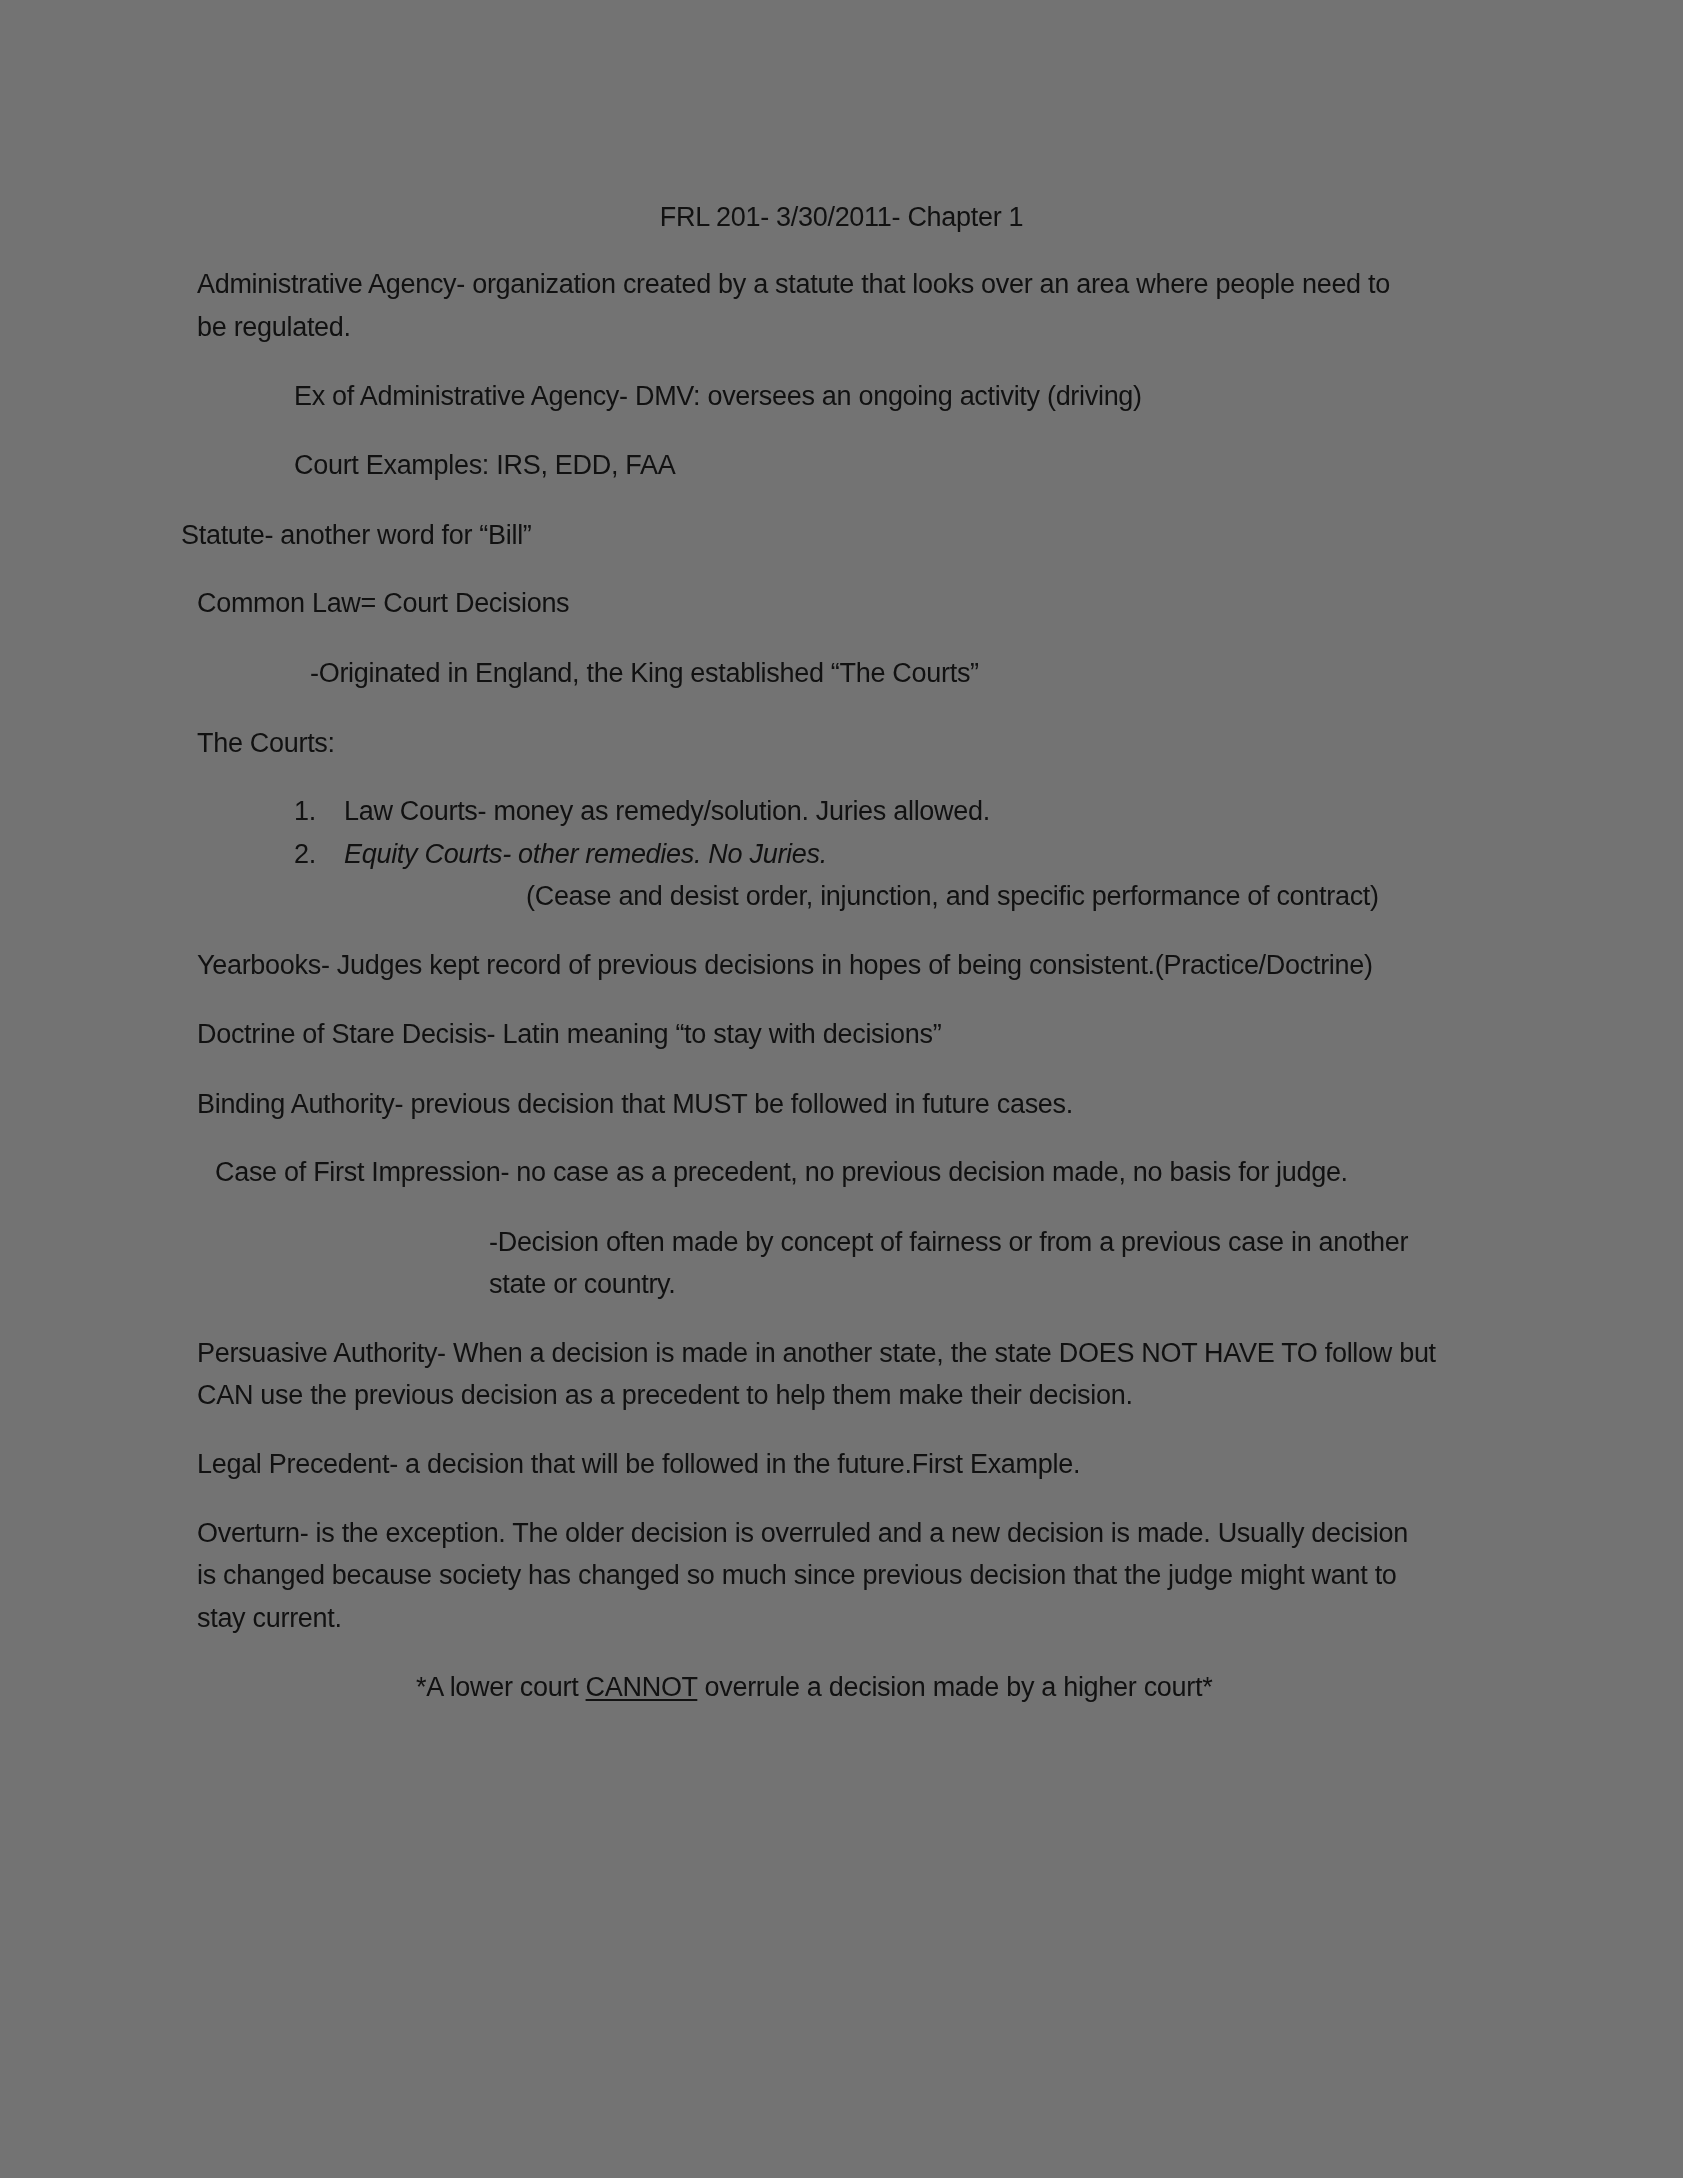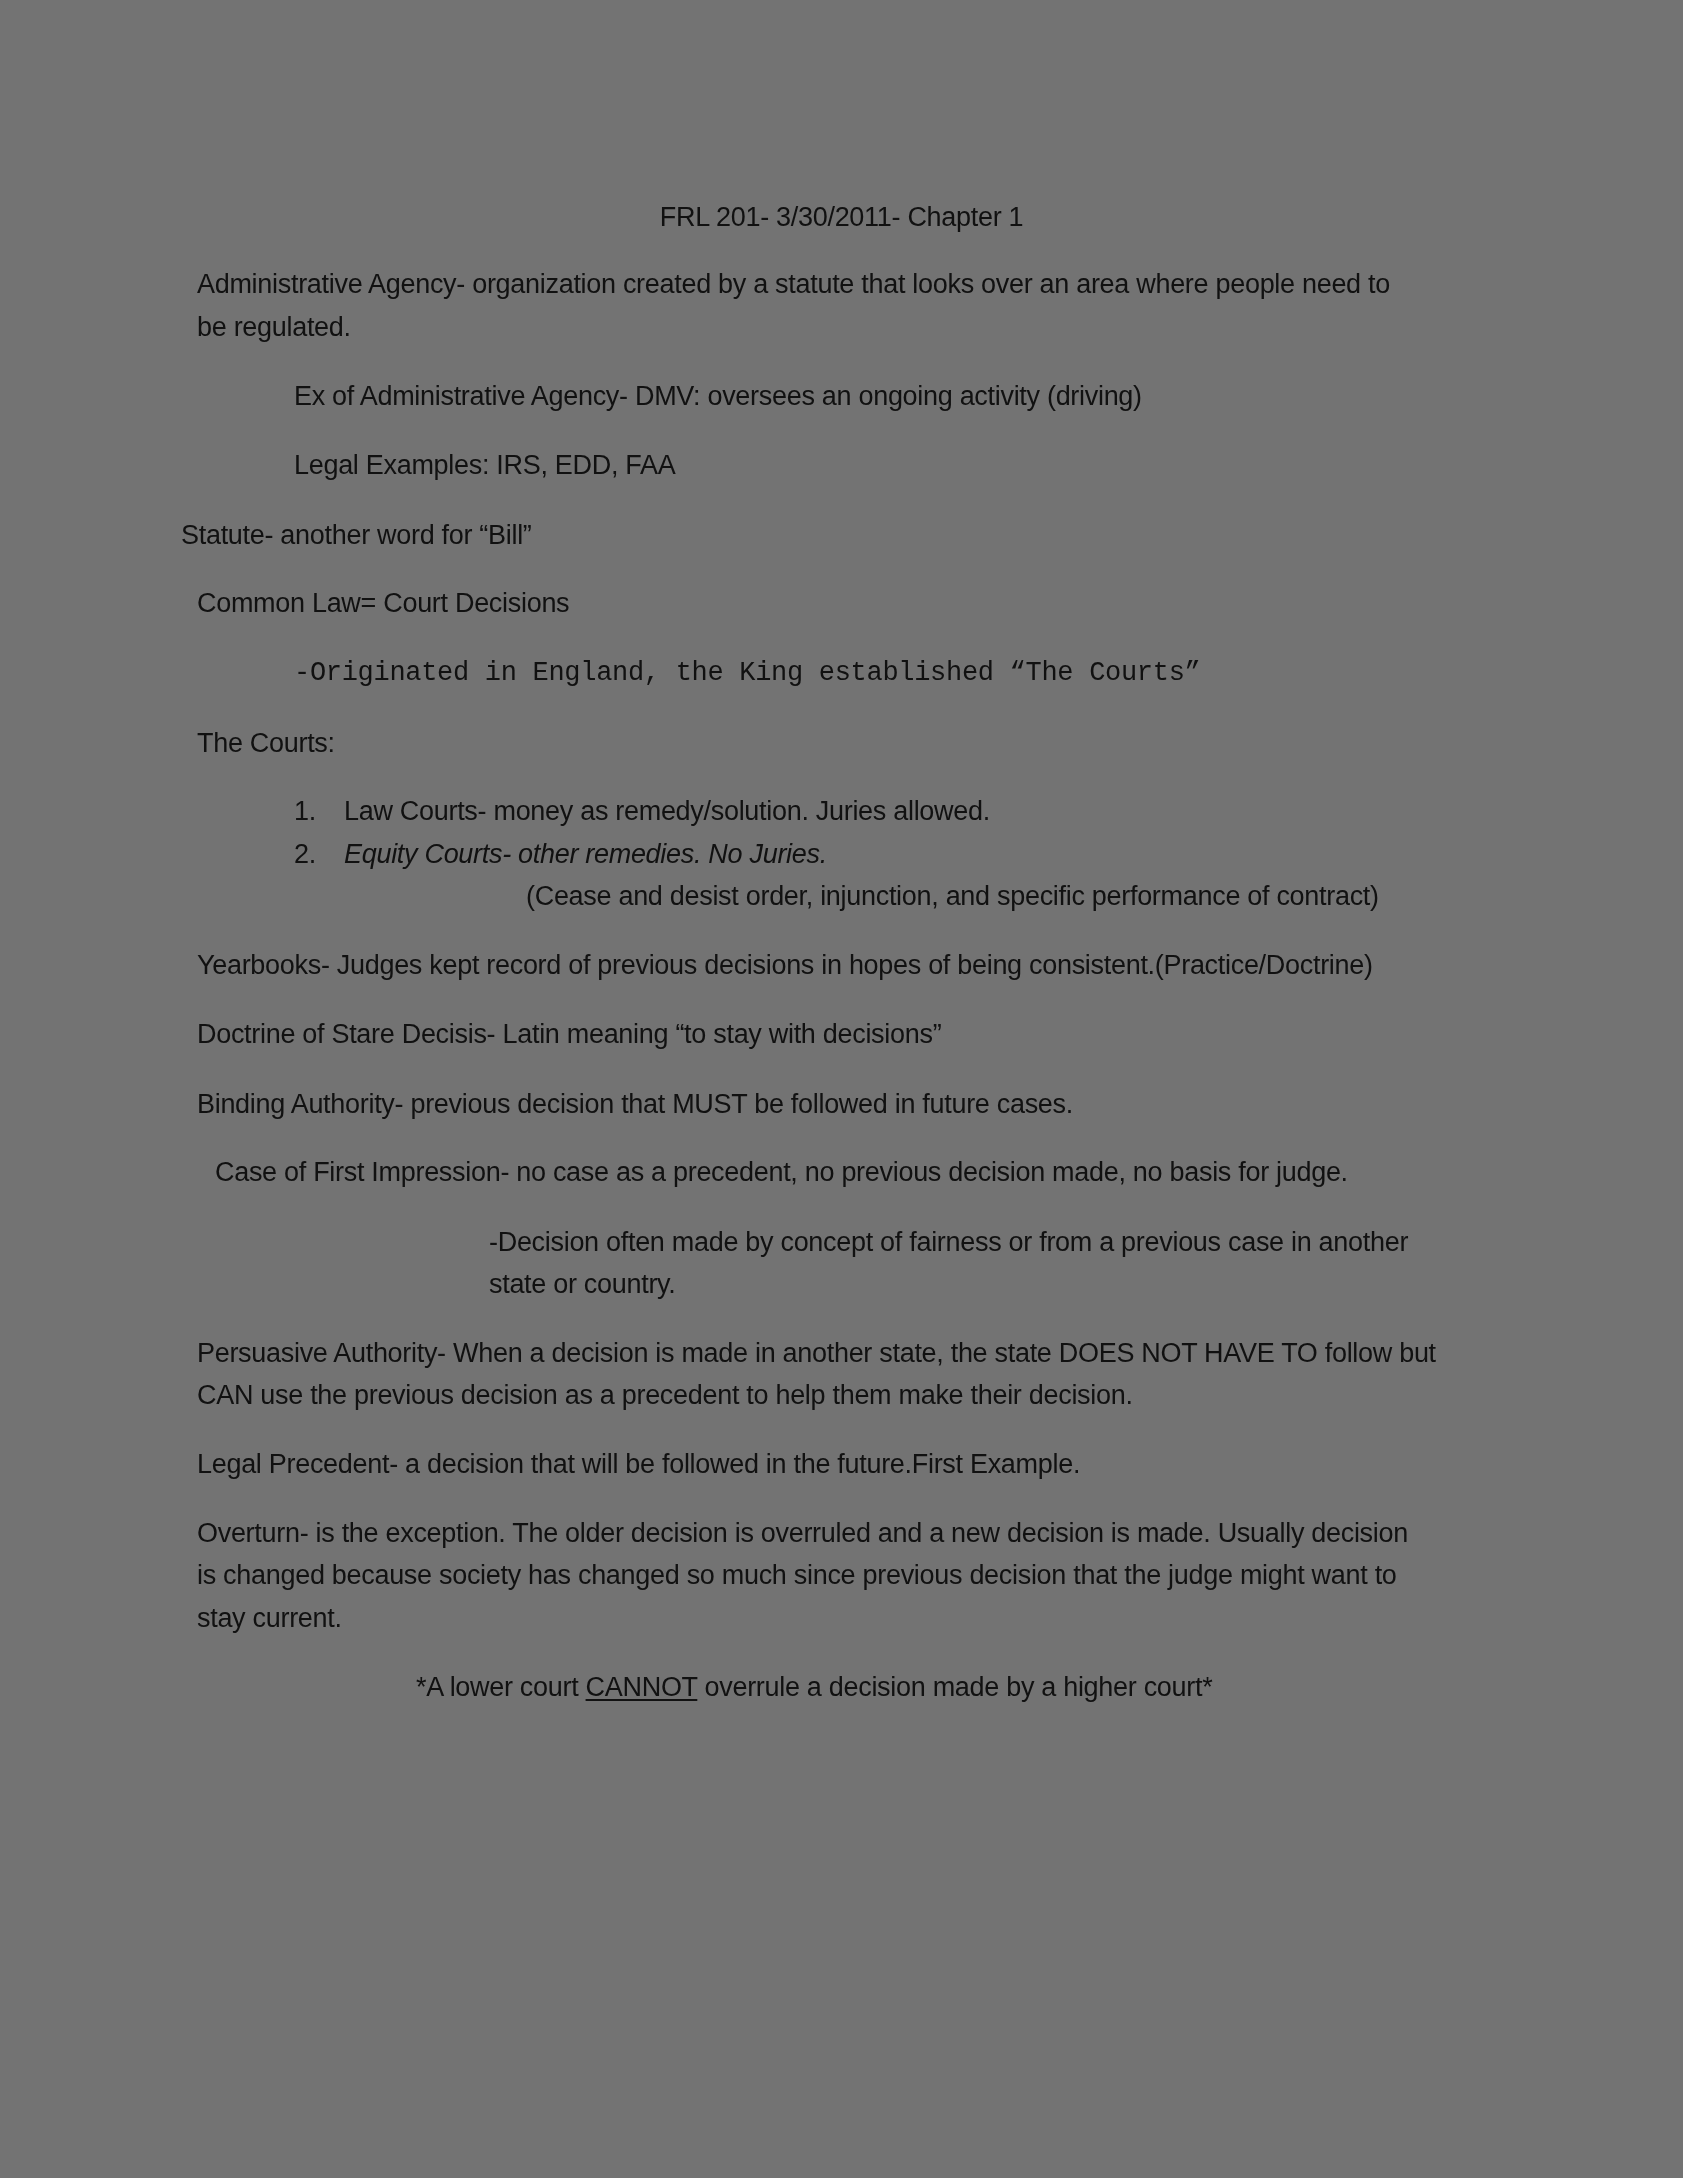--- a/index.html
+++ b/index.html
@@ -25,26 +25,26 @@
 <div class="page">
 
   <div class="ln title" style="top:201px;">
     <span>FRL 201- 3/30/2011- Chapter 1</span>
   </div>
 
   <div class="ln" style="left:197px; top:268px;">Administrative Agency- organization created by a statute that looks over an area where people need to</div>
   <div class="ln" style="left:197px; top:311px;">be regulated.</div>
 
   <div class="ln" style="left:294px; top:380px;">Ex of Administrative Agency- DMV: oversees an ongoing activity (driving)</div>
-  <div class="ln" style="left:294px; top:449px;">Legal Examples: IRS, EDD, FAA</div>
+  <div class="ln" style="left:294px; top:449px;">Court Examples: IRS, EDD, FAA</div>
 
   <div class="ln" style="left:181px; top:519px;">Statute- another word for “Bill”</div>
 
   <div class="ln" style="left:197px; top:587px;">Common Law= Court Decisions</div>
-  <div class="ln" style="left:294px; top:657px;font-family:Liberation Mono, monospace;">-Originated in England, the King established “The Courts”</div>
+  <div class="ln" style="left:310px; top:657px;">-Originated in England, the King established “The Courts”</div>
 
   <div class="ln" style="left:197px; top:727px;">The Courts:</div>
 
   <div class="ln" style="left:294px; top:795px;">1.</div>
   <div class="ln" style="left:344px; top:795px;">Law Courts- money as remedy/solution. Juries allowed.</div>
   <div class="ln" style="left:294px; top:838px;">2.</div>
   <div class="ln" style="left:344px; top:838px;font-style:italic;">Equity Courts- other remedies. No Juries.</div>
   <div class="ln" style="left:526px; top:880px;">(Cease and desist order, injunction, and specific performance of contract)</div>
 
   <div class="ln" style="left:197px; top:949px;">Yearbooks- Judges kept record of previous decisions in hopes of being consistent.(Practice/Doctrine)</div>

